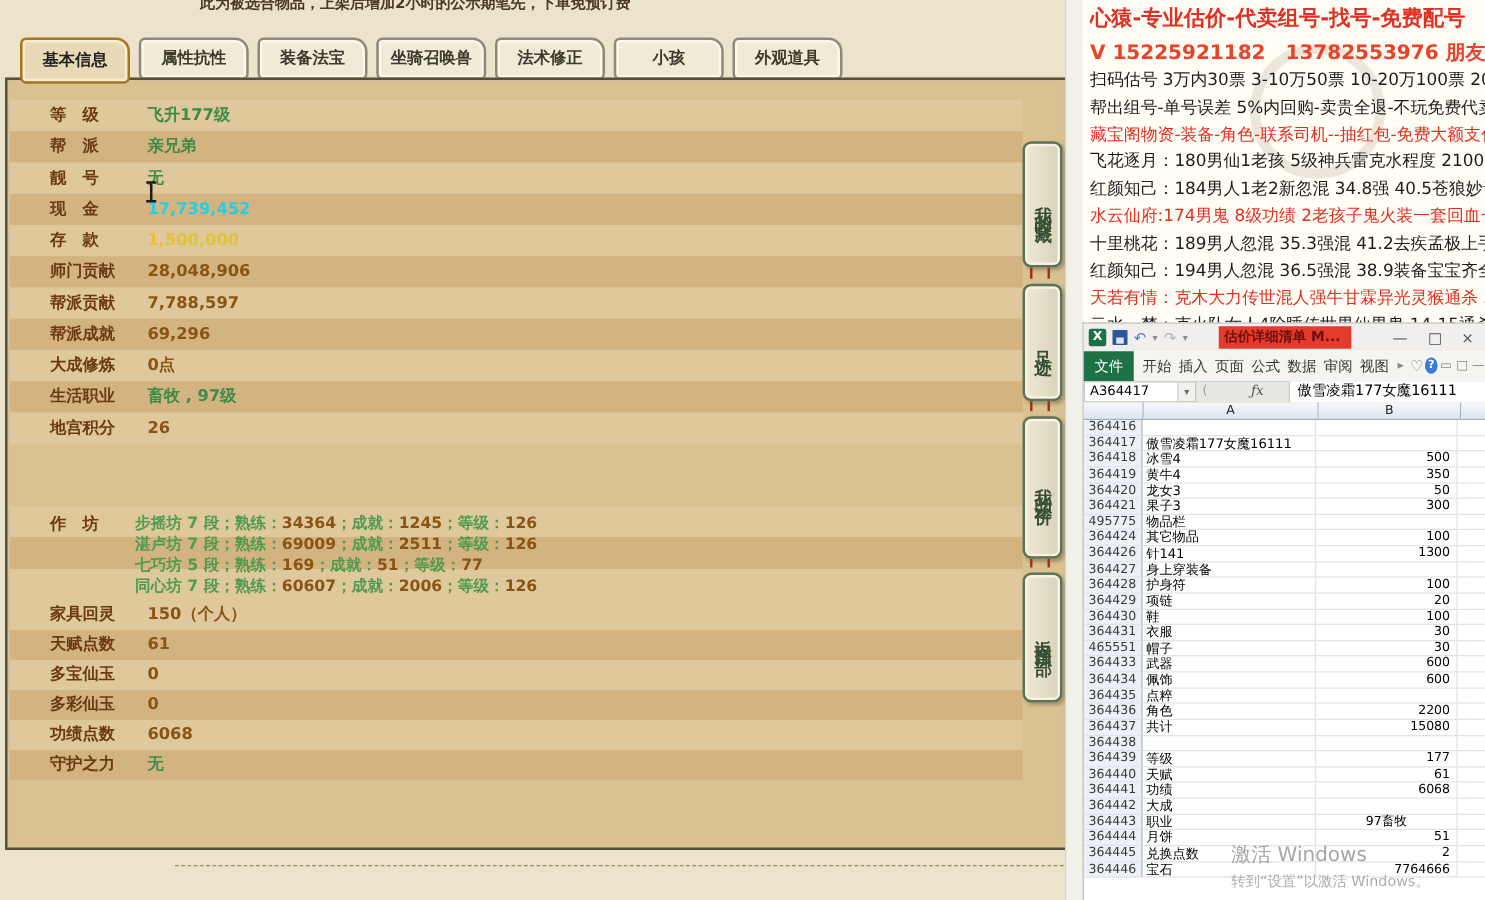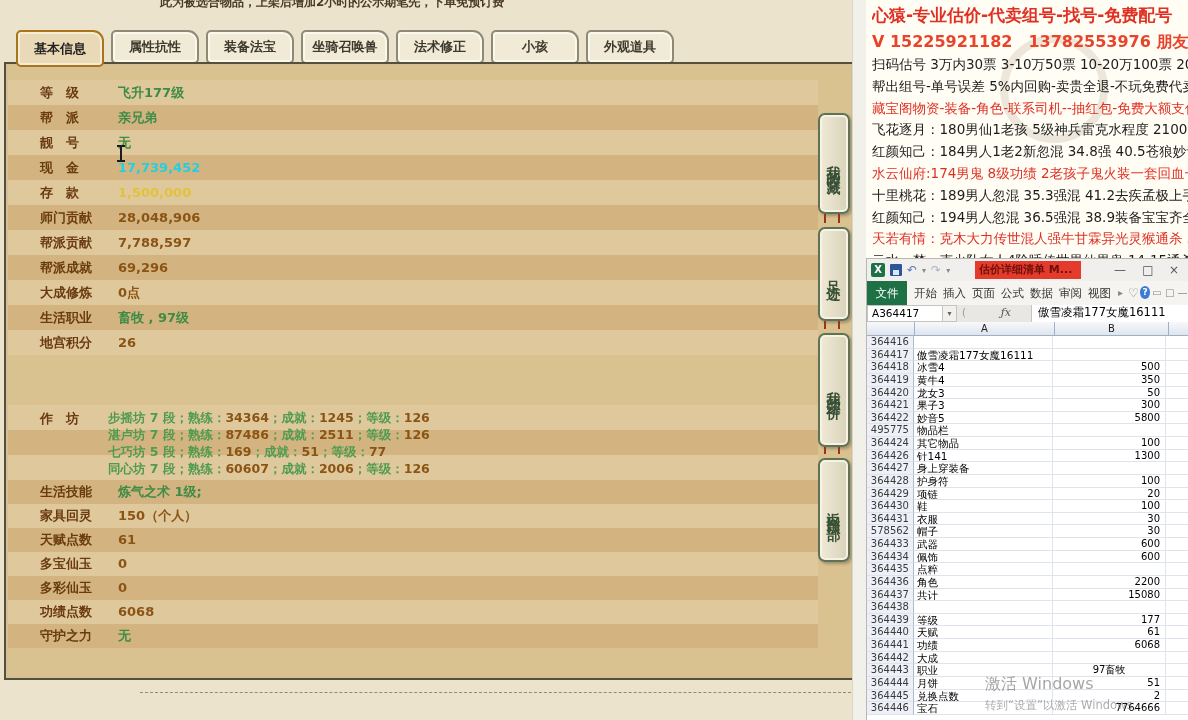--- a/index.html
+++ b/index.html
@@ -172,30 +172,26 @@
         </div>
         <div class="grow r-light">
           <span class="lbl">地宫积分</span>
           <span class="val v-brown">26</span>
         </div>
       </div>
     <div id="workshop">
       <span class="ws-label">作　坊</span>
       <div id="workshop-lines">
           <div class="ws-line"><span class="ws-g">步摇坊 7 段；熟练：</span><span class="ws-b">34364</span><span class="ws-g">；成就：</span><span class="ws-b">1245</span><span class="ws-g">；等级：</span><span class="ws-b">126</span></div>
-          <div class="ws-line"><span class="ws-g">湛卢坊 7 段；熟练：</span><span class="ws-b">87486</span><span class="ws-g">；成就：</span><span class="ws-b">2511</span><span class="ws-g">；等级：</span><span class="ws-b">126</span></div>
+          <div class="ws-line"><span class="ws-g">湛卢坊 7 段；熟练：</span><span class="ws-b">69009</span><span class="ws-g">；成就：</span><span class="ws-b">2511</span><span class="ws-g">；等级：</span><span class="ws-b">126</span></div>
           <div class="ws-line"><span class="ws-g">七巧坊 5 段；熟练：</span><span class="ws-b">169</span><span class="ws-g">；成就：</span><span class="ws-b">51</span><span class="ws-g">；等级：</span><span class="ws-b">77</span></div>
           <div class="ws-line"><span class="ws-g">同心坊 7 段；熟练：</span><span class="ws-b">60607</span><span class="ws-g">；成就：</span><span class="ws-b">2006</span><span class="ws-g">；等级：</span><span class="ws-b">126</span></div>
         </div>
     </div>
     <div id="rows-bottom">
-        <div class="grow grow-sm r-dark">
-          <span class="lbl">生活技能</span>
-          <span class="val v-green">炼气之术 1级;</span>
-        </div>
         <div class="grow grow-sm r-light">
           <span class="lbl">家具回灵</span>
           <span class="val v-brown">150（个人）</span>
         </div>
         <div class="grow grow-sm r-dark">
           <span class="lbl">天赋点数</span>
           <span class="val v-brown">61</span>
         </div>
         <div class="grow grow-sm r-light">
           <span class="lbl">多宝仙玉</span>
@@ -323,26 +319,20 @@
         <div class="cb">50</div>
         <div class="cc"></div>
       </div>
       <div class="xrow">
         <div class="cnum">364421</div>
         <div class="ca">果子3</div>
         <div class="cb">300</div>
         <div class="cc"></div>
       </div>
       <div class="xrow">
-        <div class="cnum">364422</div>
-        <div class="ca">妙音5</div>
-        <div class="cb">5800</div>
-        <div class="cc"></div>
-      </div>
-      <div class="xrow">
         <div class="cnum">495775</div>
         <div class="ca">物品栏</div>
         <div class="cb"></div>
         <div class="cc"></div>
       </div>
       <div class="xrow">
         <div class="cnum">364424</div>
         <div class="ca">其它物品</div>
         <div class="cb">100</div>
         <div class="cc"></div>
@@ -377,21 +367,21 @@
         <div class="cb">100</div>
         <div class="cc"></div>
       </div>
       <div class="xrow">
         <div class="cnum">364431</div>
         <div class="ca">衣服</div>
         <div class="cb">30</div>
         <div class="cc"></div>
       </div>
       <div class="xrow">
-        <div class="cnum">578562</div>
+        <div class="cnum">465551</div>
         <div class="ca">帽子</div>
         <div class="cb">30</div>
         <div class="cc"></div>
       </div>
       <div class="xrow">
         <div class="cnum">364433</div>
         <div class="ca">武器</div>
         <div class="cb">600</div>
         <div class="cc"></div>
       </div>

